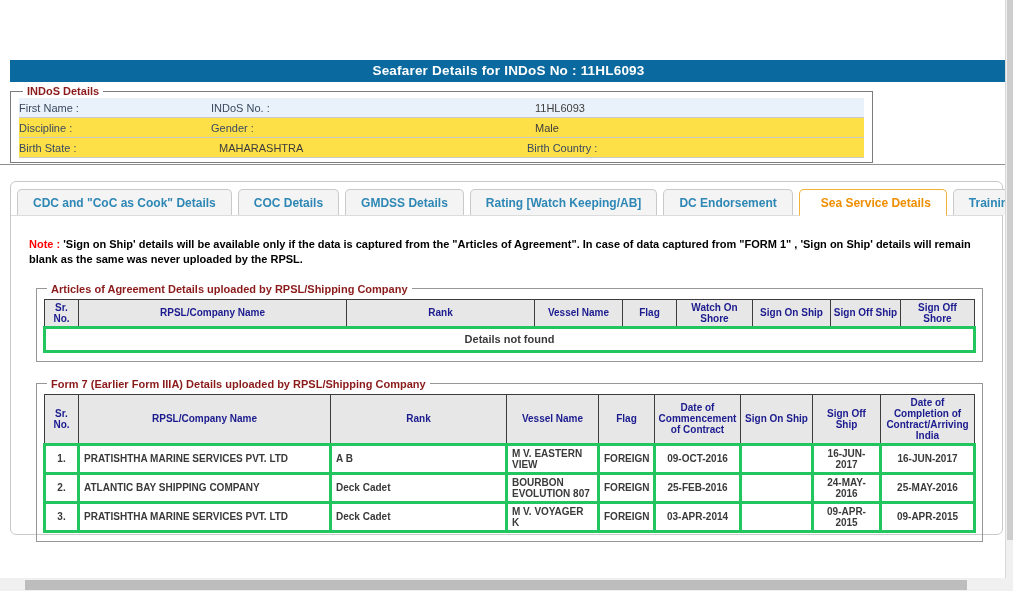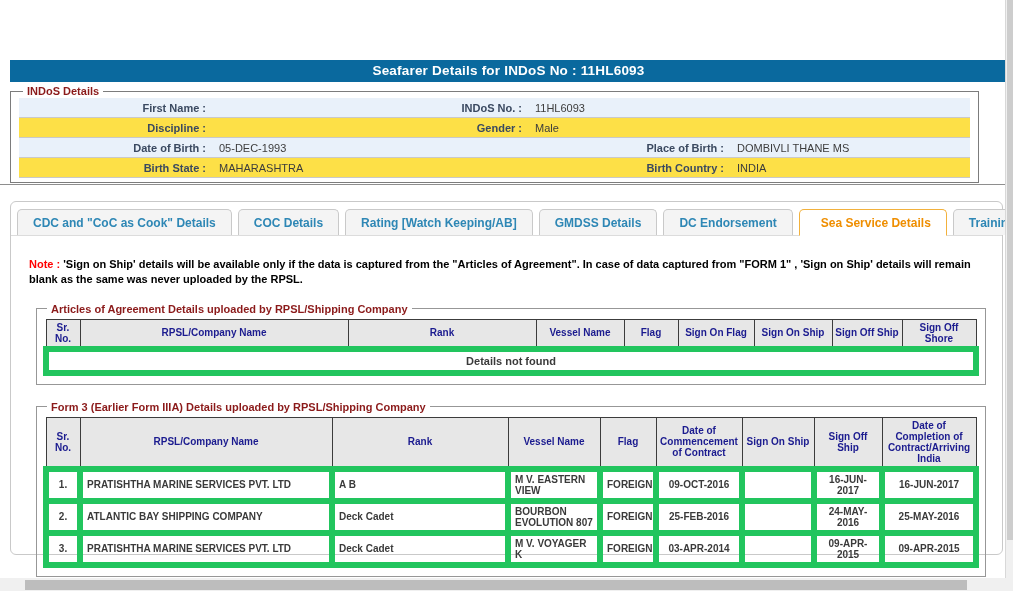--- a/index.html
+++ b/index.html
@@ -20,39 +20,39 @@
     background: #0a699e;
     color: #ffffff;
     font-size: 13.5px; font-weight: bold;
     text-align: center; line-height: 22px;
     letter-spacing: .2px;
   }
 
   
   fieldset.indos {
     margin: 3px 0 0 10px;
-    width: 969px;
+    width: 863px;
     border: 1px solid #7c7c7c;
     padding: 1px 8px 4px 8px;
   }
   fieldset > legend {
     color: #8b1a1a; font-weight: bold; font-size: 11px;
     padding: 0 4px; margin-left: 4px;
   }
   .info-row {
     display: grid;
     grid-template-columns: 192px 316px 202px 1fr;
     align-items: center;
     height: 20px;
     border-bottom: 1px solid #c9c9c9;
     font-size: 11px;
     background: #fde047;
   }
   .info-row.alt { background: #e9f1fa; }
-  .info-label { text-align: right; font-weight: bold; color: #3a4960; padding-right: 5px; white-space: nowrap; }
+  .info-label { text-align: left; font-weight: normal; color: #3a4960; padding-right: 5px; white-space: nowrap; }
   .info-value { text-align: left; color: #3c3c3c; padding-left: 8px; white-space: nowrap; }
 
   .fs-underline { width: 1006px; height: 0; border-top: 1px solid #8e8e8e; margin-top: 1px; }
 
   
   .tab-widget {
     margin: 16px 0 0 10px;
     width: 993px; height: 354px;
     border: 1px solid #c9c9c9;
     border-radius: 6px;
@@ -100,21 +100,21 @@
     width: 930px; font-size: 10px;
     margin-top: 2px;
   }
   table.dg th {
     background: #e7e7e7; color: #1b1b8f;
     border: 1px solid #3c3c3c;
     font-weight: bold; text-align: center; vertical-align: middle;
     padding: 2px 2px;
   }
   table.dg td {
-    border: 6px solid #22c55e;
+    border: 3px solid #22c55e;
     color: #3a3a3a; font-weight: bold;
     padding: 2px 4px; vertical-align: middle;
     height: 24px;
     overflow: hidden;
     margin-top: 16px;
   }
   td.c { text-align: center; }
   td.not-found {
     color: #e60000; text-align: center;
     font-size: 11px; height: 15px; padding: 1px;
@@ -147,42 +147,35 @@
     <div class="info-row alt">
       <span class="info-label">First Name :</span>
       <span class="info-label">INDoS No. :</span>
       <span class="info-value">11HL6093</span>
     </div>
     <div class="info-row">
       <span class="info-label">Discipline :</span>
       <span class="info-label">Gender :</span>
       <span class="info-value">Male</span>
     </div>
-    <div class="info-row alt">
-      <span class="info-label">Date of Birth :</span>
-      <span class="info-value">05-DEC-1993</span>
-      <span class="info-label">Place of Birth :</span>
-      <span class="info-value">DOMBIVLI THANE MS</span>
-    </div>
     <div class="info-row">
       <span class="info-label">Birth State :</span>
       <span class="info-value">MAHARASHTRA</span>
       <span class="info-label">Birth Country :</span>
-      <span class="info-value">INDIA</span>
     </div>
   </fieldset>
 
   <div class="fs-underline"></div>
 
   <div class="tab-widget">
     <div class="tab-nav">
       <div class="tab">CDC and "CoC as Cook" Details</div>
       <div class="tab">COC Details</div>
+      <div class="tab">GMDSS Details</div>
       <div class="tab">Rating [Watch Keeping/AB]</div>
-      <div class="tab">GMDSS Details</div>
       <div class="tab">DC Endorsement</div>
       <div class="tab active">Sea Service Details</div>
       <div class="tab">Training Details</div>
     </div>
 
     <div class="note">
       <span class="note-label">Note :</span>
       <span>'Sign on Ship' details will be available only if the data is captured from the "Articles of Agreement". In case of data captured from "FORM 1" , 'Sign on Ship' details will remain blank as the same was never uploaded by the RPSL.</span>
     </div>
 
@@ -200,34 +193,34 @@
             <col style="width:70px">
             <col style="width:74px">
         </colgroup>
         <tbody>
             <tr>
           <th>Sr. No.</th>
           <th>RPSL/Company Name</th>
           <th>Rank</th>
           <th>Vessel Name</th>
           <th>Flag</th>
-          <th>Sign On Flag</th>
+          <th>Watch On Shore</th>
           <th>Sign On Ship</th>
           <th>Sign Off Ship</th>
           <th>Sign Off Shore</th>
         </tr>
         <tr>
           <td class="not-found" colspan="9">Details not found</td>
         </tr>
       </tbody>
         </table>
     </fieldset>
 
     <fieldset class="table-fs">
-      <legend>Form 3 (Earlier Form IIIA) Details uploaded by RPSL/Shipping Company</legend>
+      <legend>Form 7 (Earlier Form IIIA) Details uploaded by RPSL/Shipping Company</legend>
       <table class="dg">
         <colgroup>
           <col style="width:34px">
             <col style="width:252px">
             <col style="width:176px">
             <col style="width:92px">
           <col style="width:56px">
             <col style="width:86px">
             <col style="width:72px">
             <col style="width:68px">

